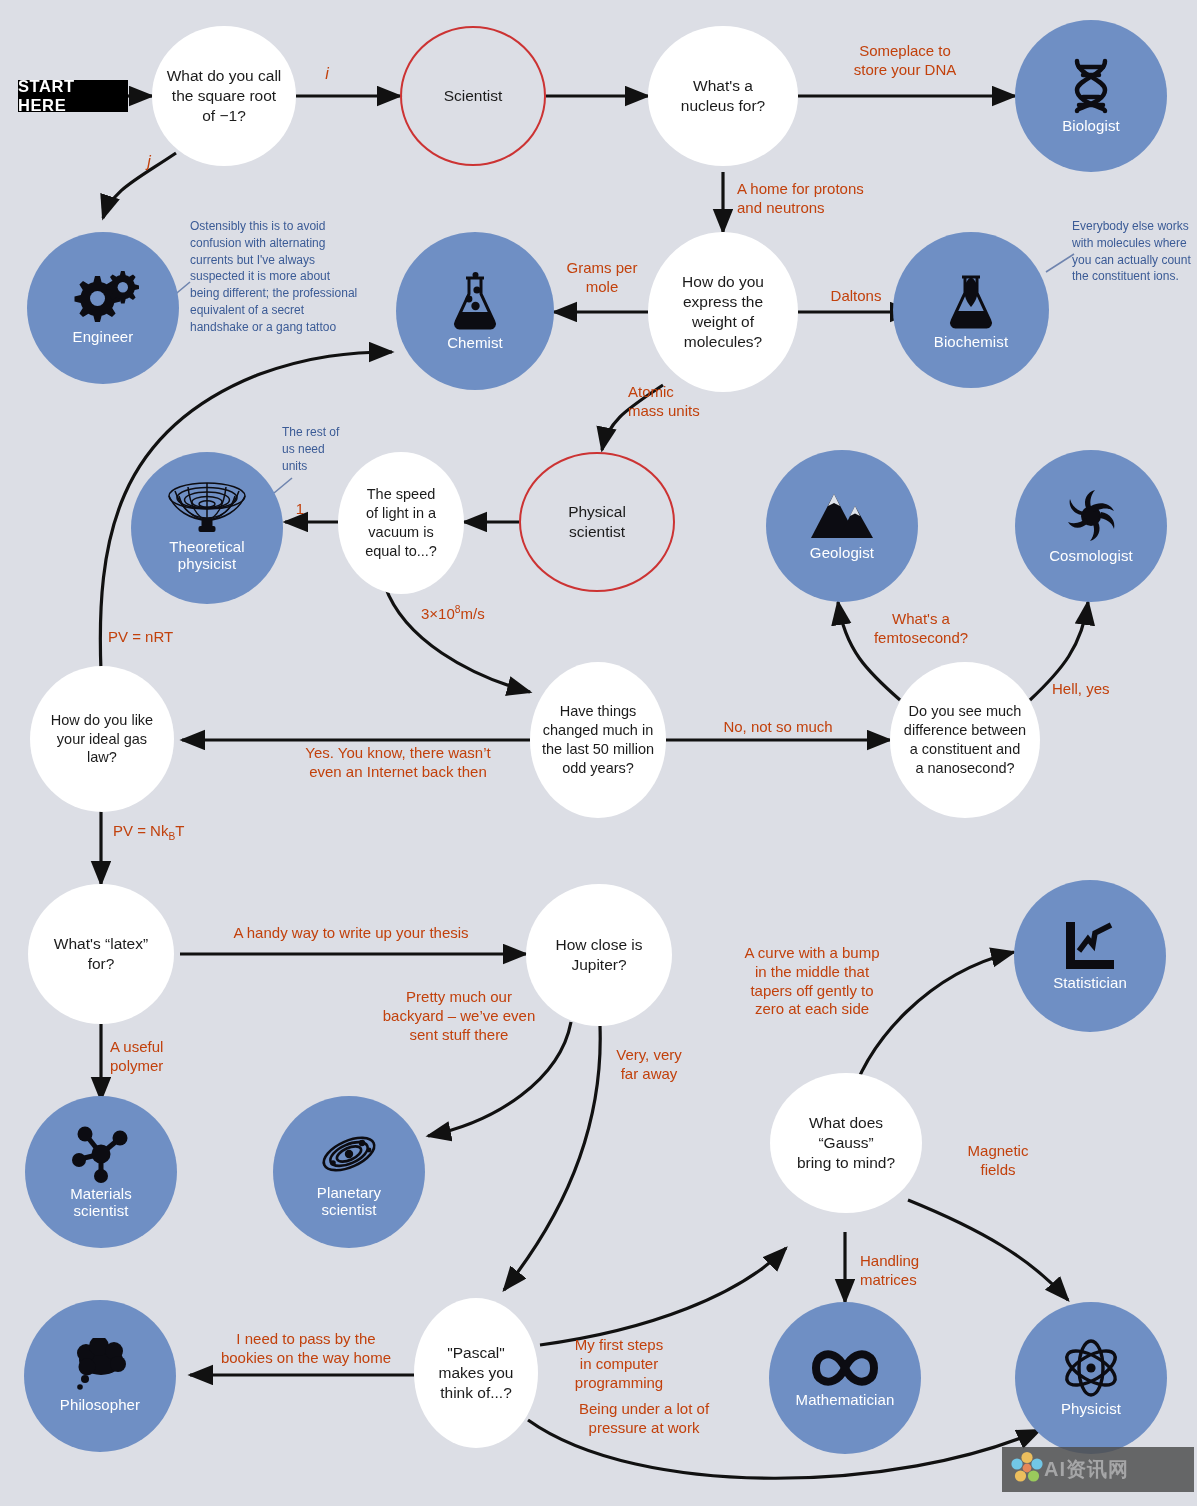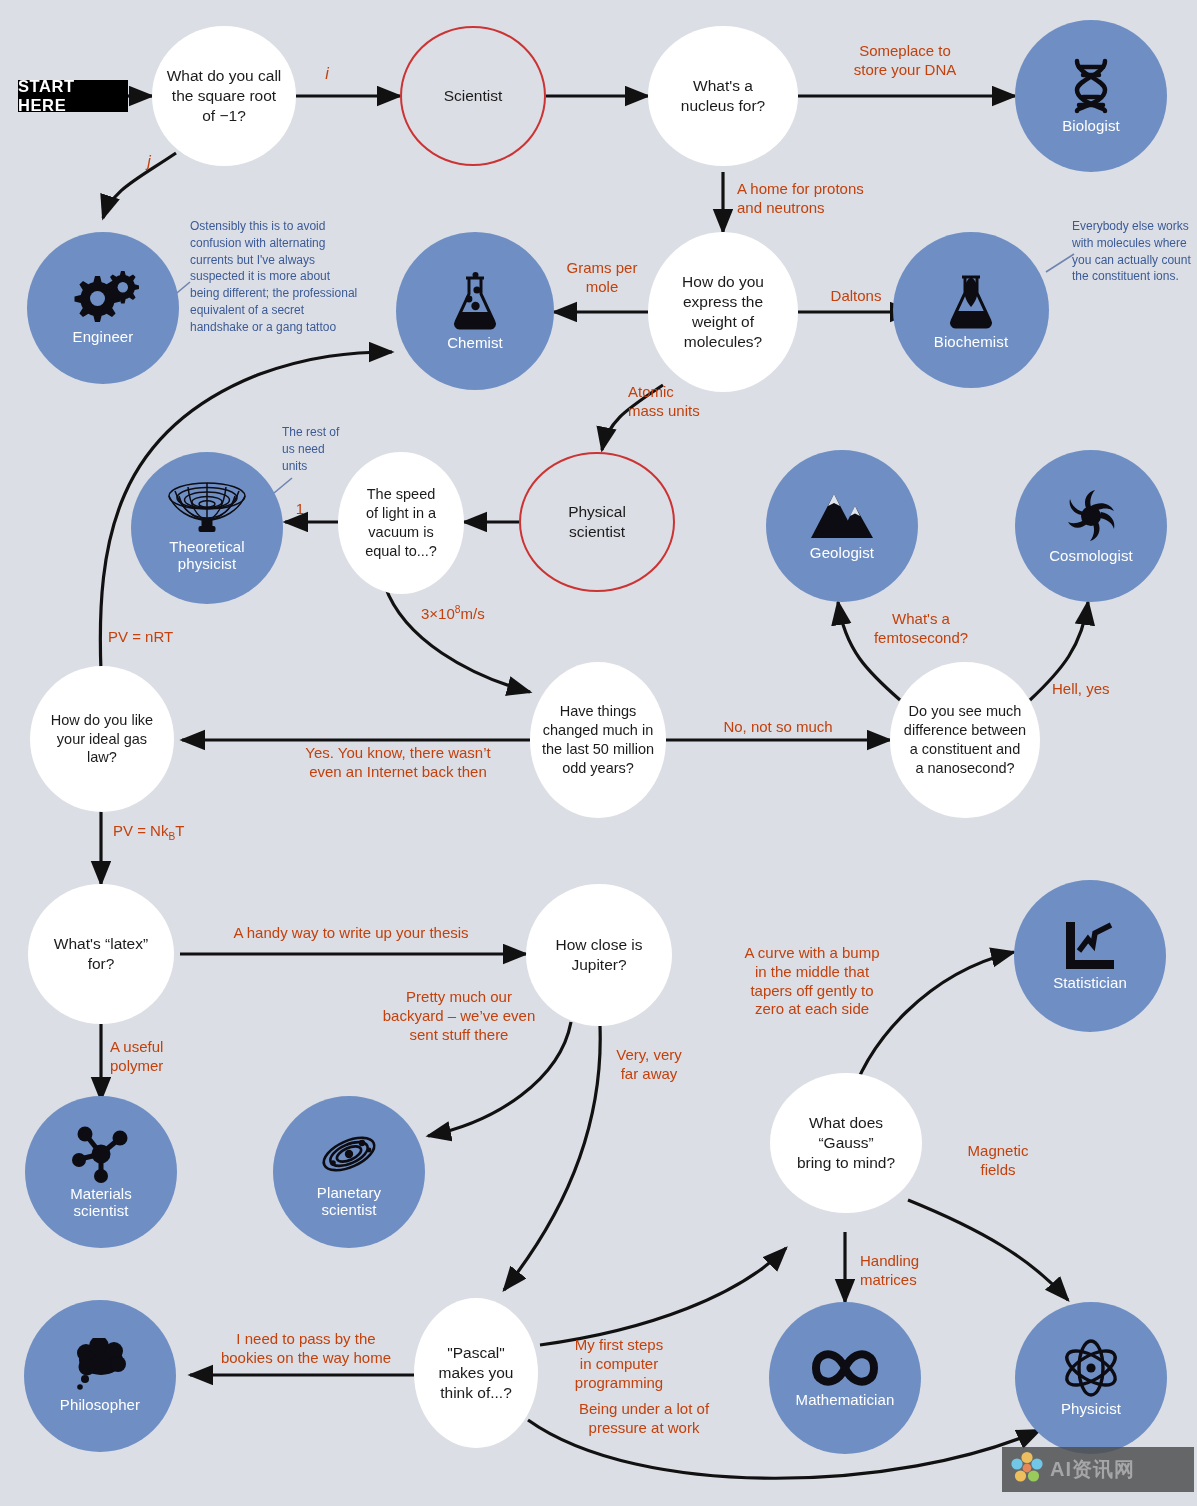--- a/index.html
+++ b/index.html
@@ -37,21 +37,21 @@
   .elabel{position:absolute;font-size:15px;line-height:1.25;color:#c2410c;
           text-align:center;}
   .elabel.left{text-align:left;}
   .elabel.ital{font-style:italic;font-size:16px;}
 
   
   .anno{position:absolute;font-size:12px;line-height:1.40;color:#3b5b96;}
 
   
   .watermark{position:absolute;background:#4c4c4c;opacity:.82;
-     display:flex;align-items:center;gap:6px;padding:0 8px;}
+     display:flex;align-items:center;padding:0 8px;}
   .wm-text{color:#9a9a9a;font-weight:bold;font-size:20px;letter-spacing:1px;}
 
   sup{font-size:.68em;vertical-align:super;}
   sub{font-size:.68em;vertical-align:sub;}
 </style>
 </head>
 <body>
 
 <div id="stage">
 

